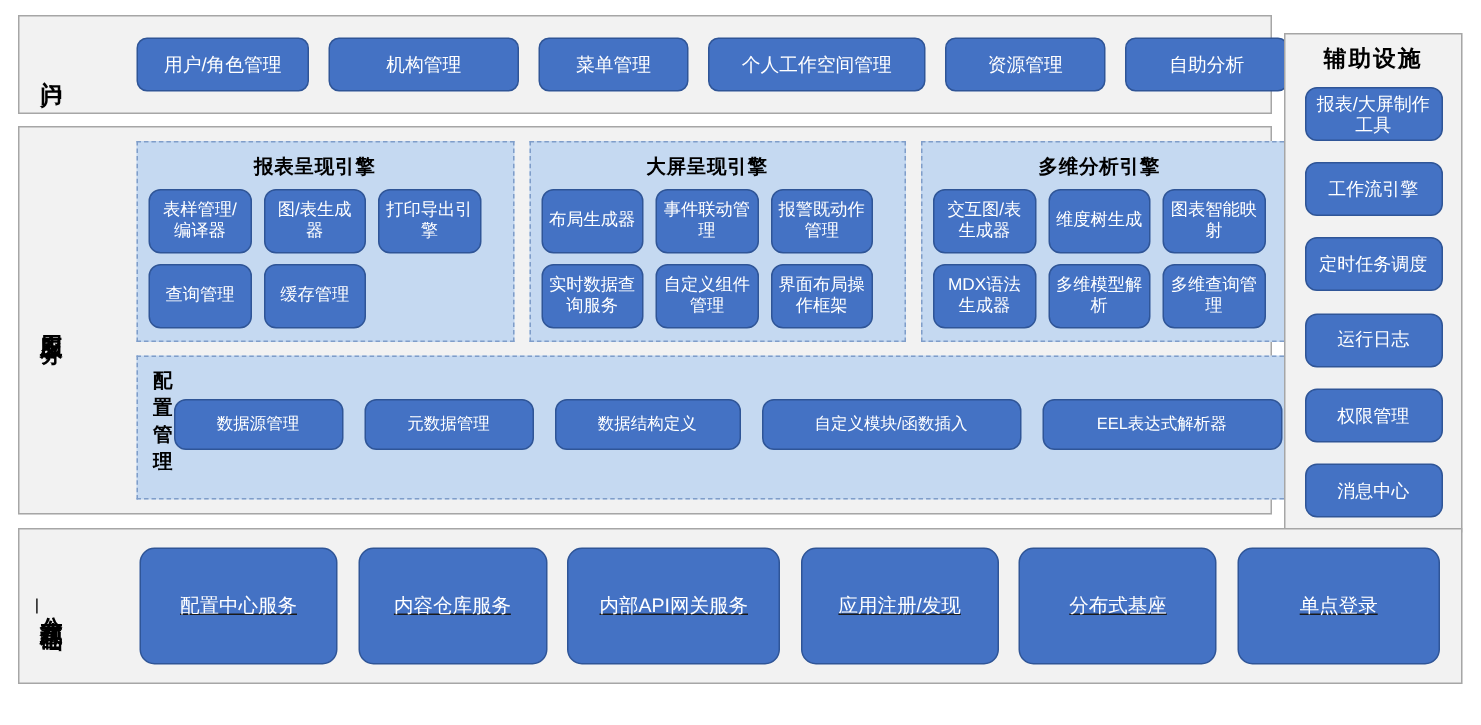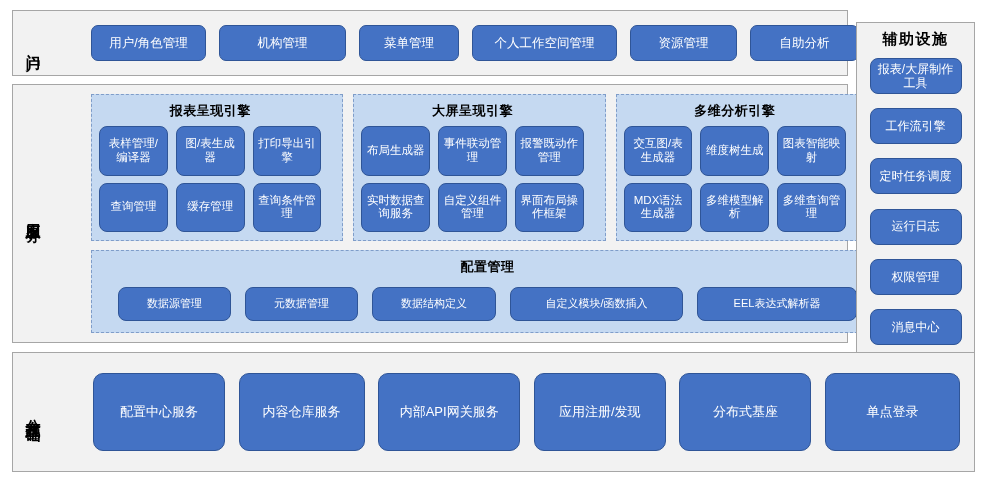--- a/index.html
+++ b/index.html
@@ -145,23 +145,23 @@
   .engine-grid .btn {
     font-size: 11.5px;
     border-radius: 8px;
   }
 
   .config {
     flex: 1 1 auto;
     background: #c5d9f1;
     border: 1px dashed #7f9dc9;
     box-sizing: border-box;
-    padding: 4px 10px 8px 26px;
-    display: flex;
-    flex-direction: column;
+    padding: 4px 10px 8px 10px;
+    display: flex;
+    flex-direction: row;
   }
   .config-title {
     text-align: center;
     font-size: 13px;
     font-weight: bold;
     color: #000;
     margin: 3px 0 7px 0;
     letter-spacing: 0.5px;
   }
   .config-row {
@@ -220,21 +220,22 @@
     font-size: 12px;
     border-radius: 8px;
   }
 
   
   .bot-row {
     position: absolute;
     left: 12px;
     top: 352px;
     width: 963px;
-    height: 120px;
+    height: 104px;
+    text-decoration: underline;
   }
   .bot-inner {
     flex: 1 1 auto;
     display: flex;
     align-items: center;
     justify-content: space-between;
     gap: 12px;
     padding: 0 14px 0 6px;
   }
   .bot-inner .btn {
@@ -279,21 +280,20 @@
       <div class="engines">
 
         <div class="engine">
           <div class="engine-title">报表呈现引擎</div>
           <div class="engine-grid">
             <div class="btn">表样管理/编译器</div>
             <div class="btn">图/表生成器</div>
             <div class="btn">打印导出引擎</div>
             <div class="btn">查询管理</div>
             <div class="btn">缓存管理</div>
-            <div class="btn">查询条件管理</div>
           </div>
         </div>
 
         <div class="engine">
           <div class="engine-title">大屏呈现引擎</div>
           <div class="engine-grid">
             <div class="btn">布局生成器</div>
             <div class="btn">事件联动管理</div>
             <div class="btn">报警既动作管理</div>
             <div class="btn">实时数据查询服务</div>

